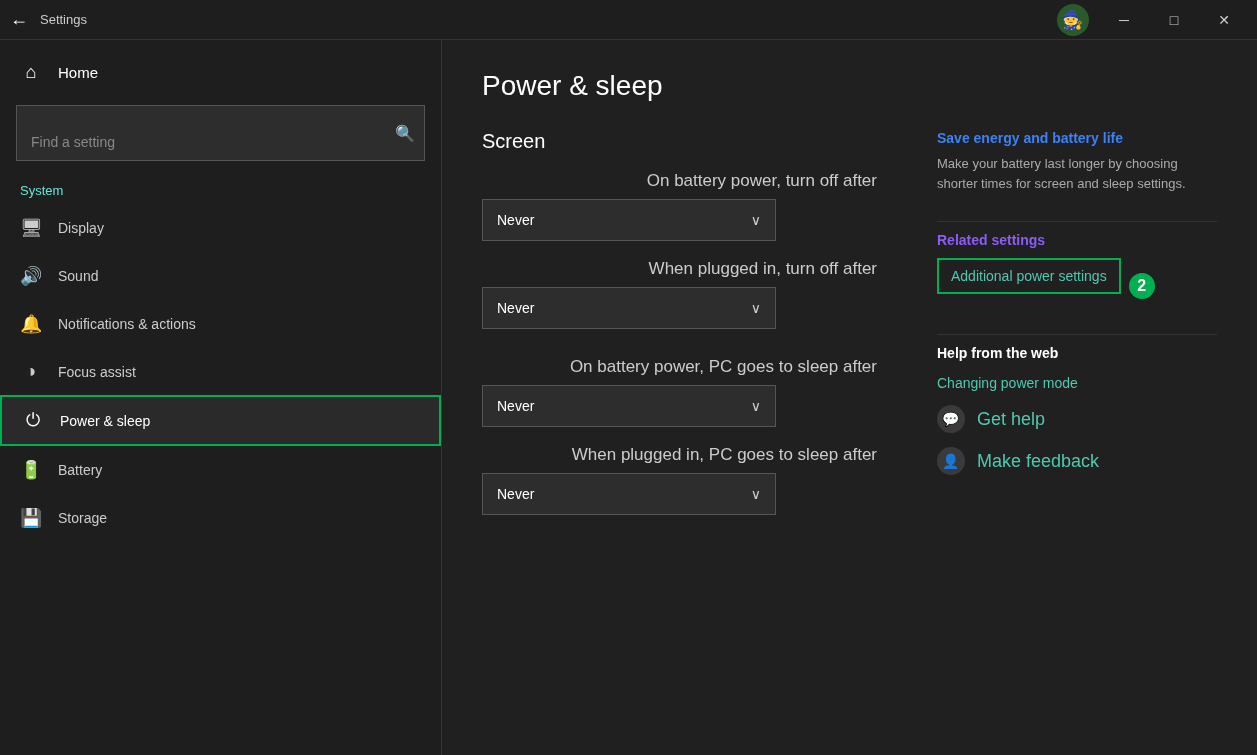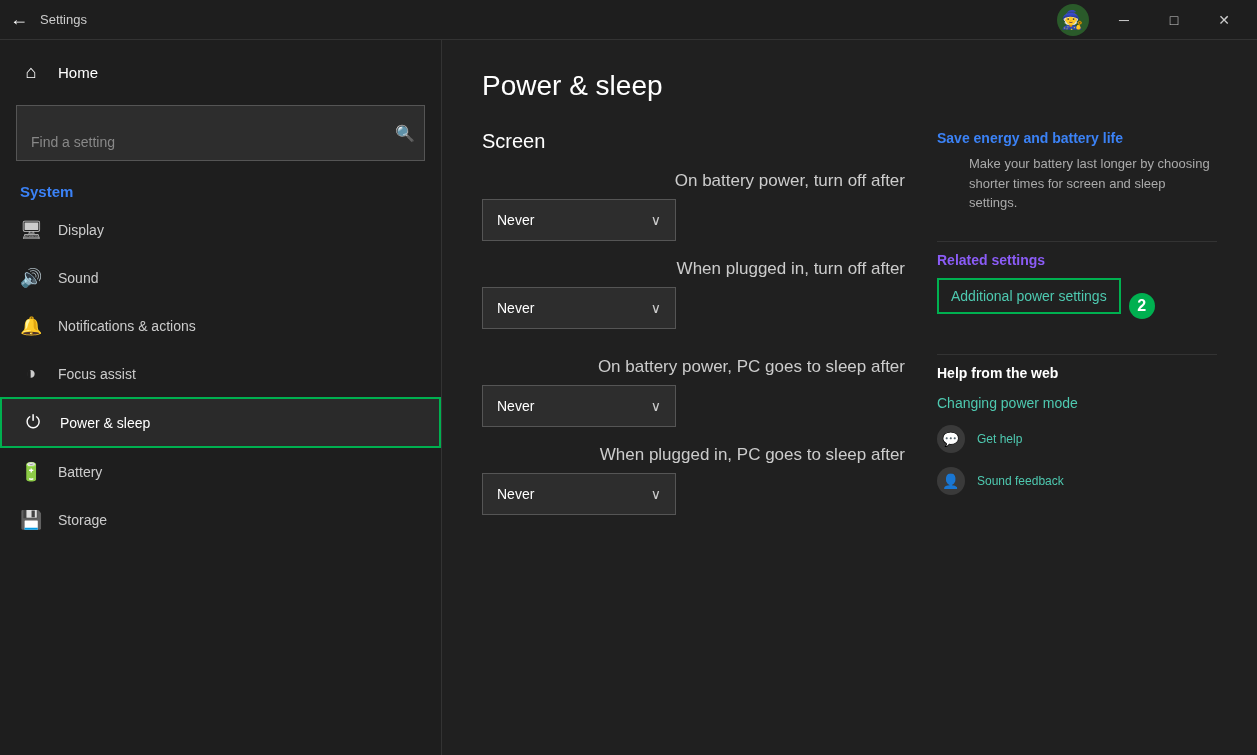--- a/index.html
+++ b/index.html
@@ -112,23 +112,23 @@
       right: 10px;
       top: 50%;
       transform: translateY(-50%);
       color: #ccc;
       font-size: 16px;
       cursor: pointer;
     }
 
     .sidebar-section-label {
       padding: 12px 20px 6px 20px;
-      font-size: 15px;
-      font-weight: 700;
-      color: #3b82f6;
+      font-size: 13px;
+      font-weight: 400;
+      color: #5eead4;
       text-transform: none;
     }
 
     .sidebar-item {
       display: flex;
       align-items: center;
       padding: 13px 20px;
       cursor: pointer;
       font-size: 14px;
       gap: 16px;
@@ -158,21 +158,21 @@
 
     .page-title {
       font-size: 28px;
       font-weight: 300;
       color: #fff;
       margin-bottom: 28px;
     }
 
     .content-inner {
       display: flex;
-      gap: 32px;
+      gap: 60px;
     }
 
     .content-main {
       flex: 1;
       min-width: 0;
     }
 
     .content-sidebar {
       width: 280px;
       flex-shrink: 0;
@@ -187,21 +187,21 @@
 
     .field-label {
       font-size: 17px;
       color: #ccc;
       margin-bottom: 8px;
       margin-top: 18px;
       text-align: right;
     }
 
     .dropdown {
-      width: 194px;
+      width: 294px;
       background: #2d2d2d;
       border: 1px solid #555;
       color: #fff;
       padding: 12px 14px;
       font-size: 14px;
       display: flex;
       align-items: center;
       justify-content: space-between;
       cursor: pointer;
       margin-bottom: 4px;
@@ -223,21 +223,20 @@
     .info-title {
       font-size: 14px;
       font-weight: 600;
       color: #3b82f6;
       margin-bottom: 8px;
     }
     .info-text {
       font-size: 13px;
       color: #aaa;
       line-height: 1.5;
-      margin-left: 32px;
     }
 
     .related-settings-label {
       font-size: 14px;
       font-weight: 600;
       color: #8b5cf6;
       margin-bottom: 10px;
     }
 
     .related-link {
@@ -279,21 +278,21 @@
       height: 28px;
       border-radius: 50%;
       background: #3a3a3a;
       display: flex;
       align-items: center;
       justify-content: center;
       font-size: 14px;
       flex-shrink: 0;
     }
     .help-item-text {
-      font-size: 12px;
+      font-size: 18px;
       color: #4ec9b0;
       cursor: pointer;
     }
 
     .badge {
       display: inline-block;
       background: #00b050;
       color: #fff;
       font-size: 16px;
       font-weight: 700;
@@ -441,20 +440,20 @@
 
         <a class="help-link">Changing power mode</a>
 
         <div class="help-item">
           <div class="help-item-icon">💬</div>
           <span class="help-item-text">Get help</span>
         </div>
 
         <div class="help-item">
           <div class="help-item-icon">👤</div>
-          <span class="help-item-text">Sound feedback</span>
+          <span class="help-item-text">Make feedback</span>
         </div>
 
       </div>
     </div>
   </div>
 
 </div>
 
 </body></html>

